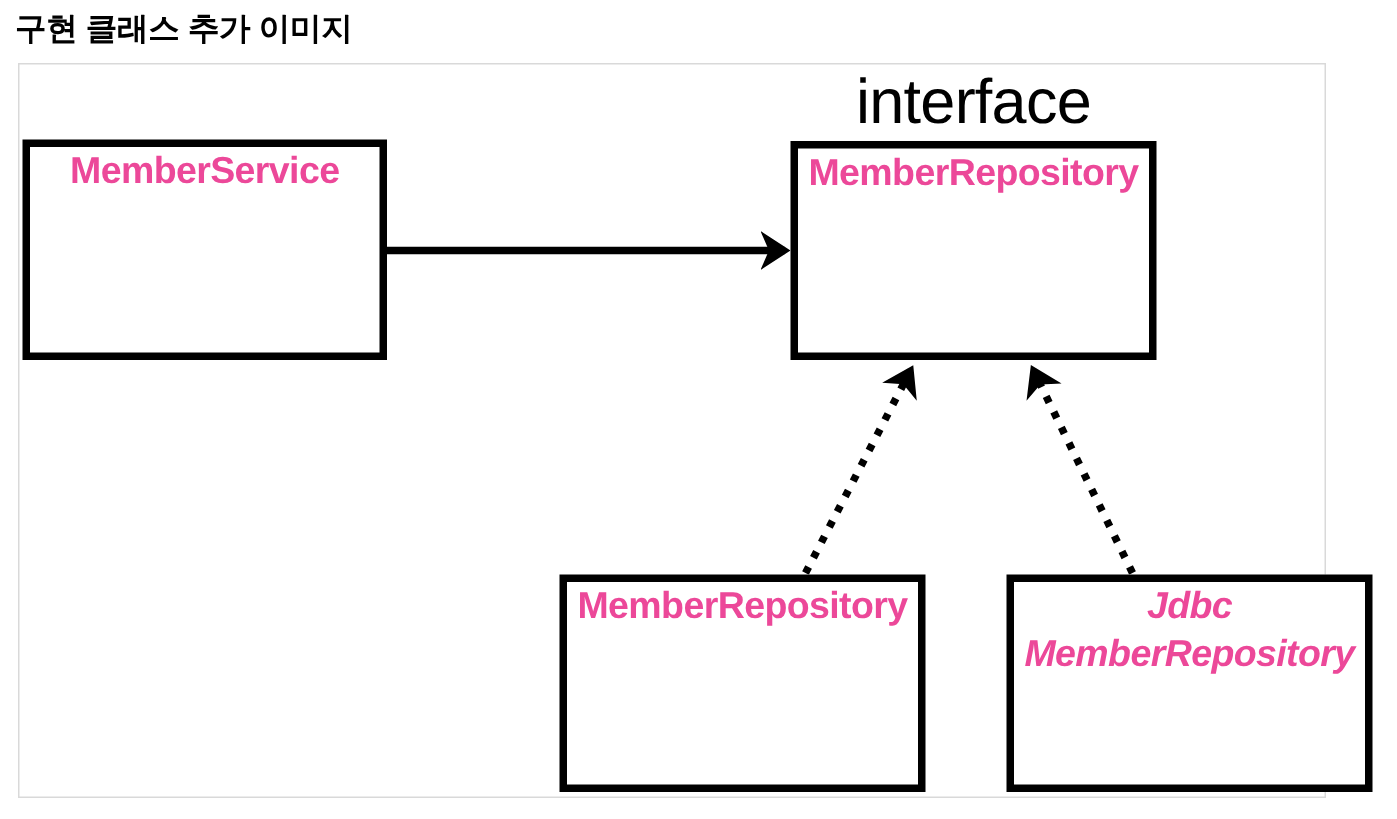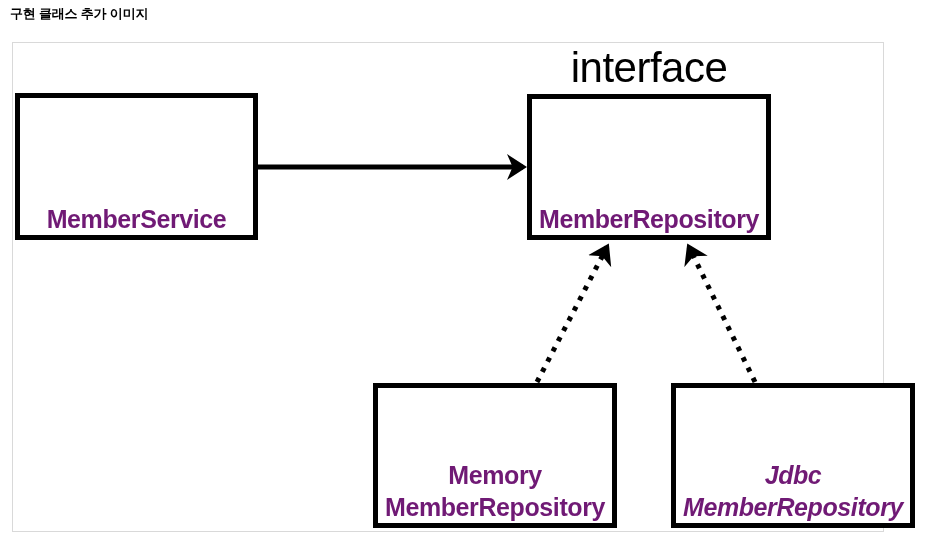--- a/index.html
+++ b/index.html
@@ -7,21 +7,21 @@
     width: 931px; height: 546px;
     background: #ffffff;
     font-family: "Liberation Sans", "DejaVu Sans", sans-serif;
     overflow: hidden;
   }
   .page { position: relative; width: 931px; height: 546px; }
 
   .doc-title {
     position: absolute;
     left: 10px; top: 5px;
-    font-size: 13px;
+    font-size: 21px;
     font-weight: 700;
     color: #000;
     letter-spacing: -0.2px;
   }
 
   .frame {
     position: absolute;
     left: 12px; top: 42px;
     width: 872px; height: 490px;
     background: #ffffff;
@@ -46,24 +46,24 @@
     line-height: 46px;
   }
 
   .node {
     position: absolute;
     background: #ffffff;
     border: 5px solid #000000;
     display: flex;
     flex-direction: column;
     align-items: center;
-    justify-content: flex-end;
+    justify-content: flex-start;
     font-size: 25px;
     font-weight: 700;
-    color: #701a75;
+    color: #ec4899;
     letter-spacing: -0.4px;
     line-height: 32px;
     text-align: center;
   }
   .node-member-service      { left: 2px;   top: 50px;  width: 243px; height: 147px; }
   .node-member-repository   { left: 514px; top: 51px;  width: 244px; height: 146px; }
   .node-memory-member-repo  { left: 360px; top: 340px; width: 244px; height: 145px; }
   .node-jdbc-member-repo    { left: 658px; top: 340px; width: 244px; height: 145px; font-style: italic; }
 
   .edge-solid  { stroke: #000; stroke-width: 5; fill: none; }
@@ -93,21 +93,20 @@
 
     <div class="node node-member-service">
       <span>MemberService</span>
     </div>
 
     <div class="node node-member-repository">
       <span>MemberRepository</span>
     </div>
 
     <div class="node node-memory-member-repo">
-      <span>Memory</span>
       <span>MemberRepository</span>
     </div>
 
     <div class="node node-jdbc-member-repo">
       <span>Jdbc</span>
       <span>MemberRepository</span>
     </div>
 
   </div>
 </div>

